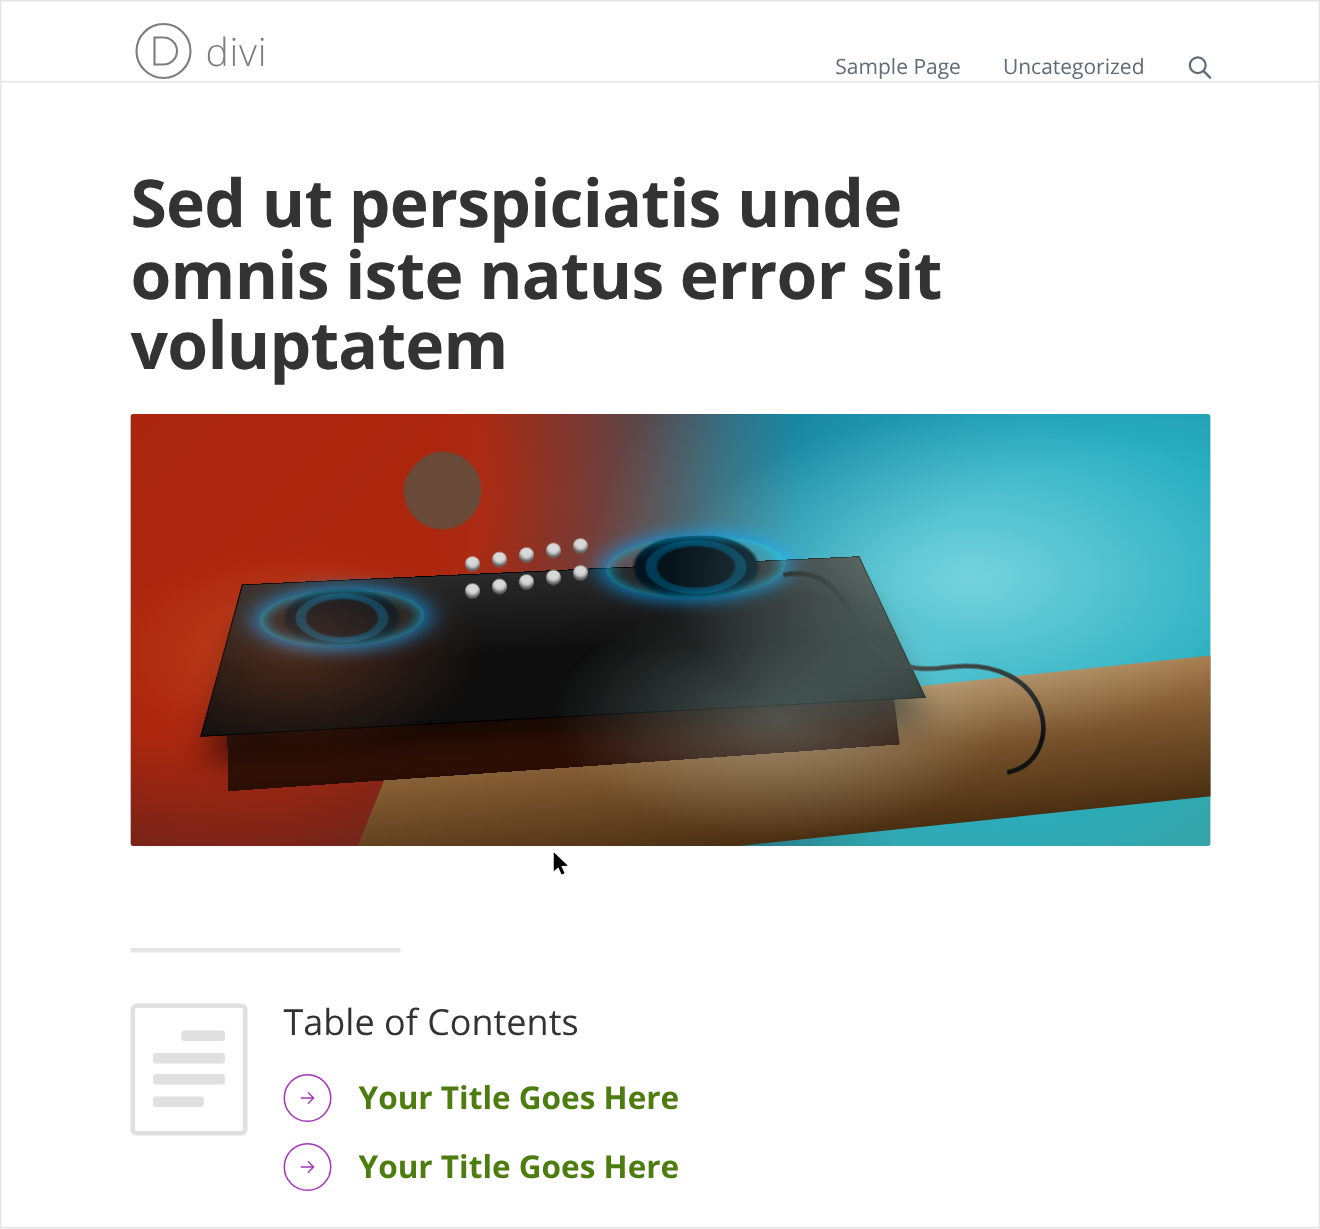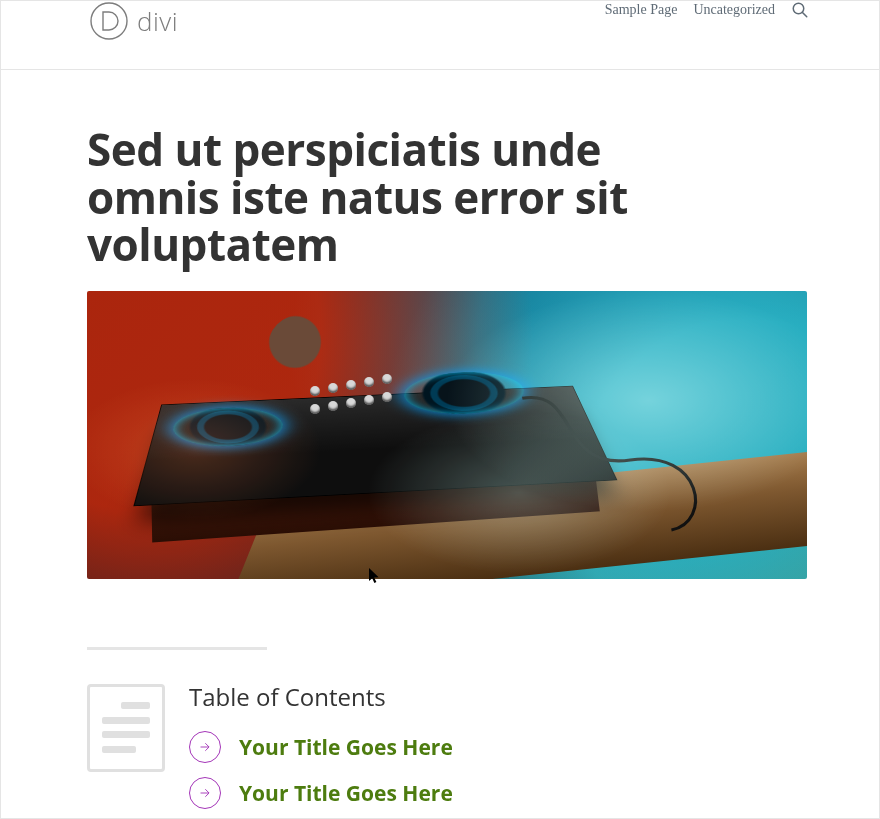--- a/index.html
+++ b/index.html
@@ -9,45 +9,44 @@
     color: #333;
     width: 880px;
     height: 819px;
     overflow: hidden;
     border: 1px solid #e5e5e5;
     position: relative;
   }
 
   
   .header {
-    height: 69px;
+    height: 54px;
     border-bottom: 1px solid #e5e5e5;
     display: flex;
-    align-items: flex-start;
+    align-items: flex-end;
     justify-content: space-between;
     padding: 0 70px 0 88px;
   }
   .logo {
     display: flex;
     align-items: center;
     gap: 8px;
     cursor: pointer;
   }
   .logo svg { display: block; }
   .logo-word {
     font-size: 26px;
     font-weight: 300;
     color: #7d7d7d;
     letter-spacing: .5px;
   }
   .nav {
     display: flex;
     align-items: center;
-    gap: 16px;
-    font-family: Liberation Serif, serif;
+    gap: 28px;
   }
   .nav a {
     color: #5f6b76;
     font-size: 14px;
     font-weight: 500;
     text-decoration: none;
     cursor: pointer;
   }
   .search-icon {
     width: 18px; height: 18px;

